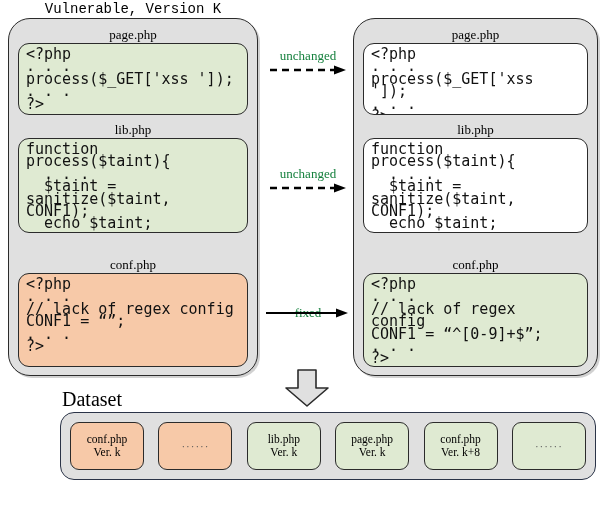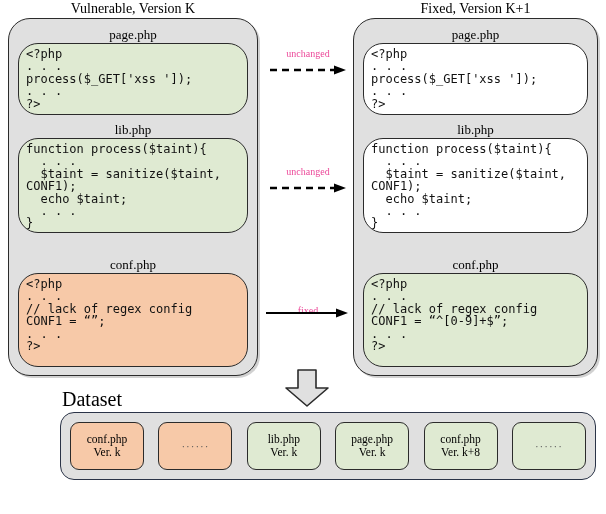--- a/index.html
+++ b/index.html
@@ -8,21 +8,21 @@
     background:#ffffff;
     font-family:"Liberation Serif", serif;
     position:relative;
     overflow:hidden;
   }
   .stage{position:absolute;left:0;top:0;width:606px;height:514px;}
 
   
   .col-caption{
     position:absolute;
-    font-family:Liberation Serif, serif;
+    font-family:Liberation Mono, monospace;
     font-size:14px;
     color:#000;
     text-align:center;
     white-space:nowrap;
   }
   #caption-left{left:8px;top:1px;width:250px;}
   #caption-right{left:353px;top:1px;width:245px;}
 
   
   .panel{
@@ -42,25 +42,25 @@
     font-family:"Liberation Serif", serif;
     font-size:13px;
     text-align:center;
     color:#000;
     line-height:15px;
     height:16px;
   }
   .code-box{
     margin:0 9px;
     border:1.4px solid #2b2b2b;
-    border-radius:20px;
+    border-radius:11px;
     box-sizing:border-box;
     background:#ffffff;
     font-family:"DejaVu Sans Mono", monospace;
-    font-size:12px;
+    font-size:15px;
     line-height:12.4px;
     color:#111;
     padding:4px 10px 4px 7px;
     white-space:pre-wrap;
     overflow:hidden;
   }
   .code-box.green{background:#dfead2;}
   .code-box.orange{background:#f7c9a8;}
   .code-box.white{background:#ffffff;}
 
@@ -69,22 +69,22 @@
   .row-lib{top:103px;}
   .row-conf{top:238px;}
   .row-page .code-box{height:72px;}
   .row-lib  .code-box{height:95px;}
   .row-conf .code-box{height:94px;}
 
   
   .mid-label{
     position:absolute;
     font-family:"Liberation Serif", serif;
-    font-size:10px;
-    color:#ec4899;
+    font-size:13px;
+    color:#15803d;
     text-align:center;
     white-space:nowrap;
     width:92px;
   }
   .arrow-wrap{position:absolute;width:92px;height:12px;}
   .arrow-wrap svg{display:block;}
 
   #lbl-unchanged-1{left:262px;top:48px;}
   #arr-unchanged-1{left:262px;top:64px;}
   #lbl-unchanged-2{left:262px;top:166px;}
@@ -118,21 +118,20 @@
   .ds-card.green{background:#dfead2;}
   .ds-card.orange{background:#f7c9a8;}
   .ds-dots{letter-spacing:1px;color:#555;font-size:11px;}
 </style>
 </head>
 <body>
 
 <div class="stage">
 
   <div class="col-caption" id="caption-left">Vulnerable, Version K</div>
-  <div class="col-caption" id="caption-right">Fixed, Version K+1</div>
 
   <div class="panel" id="panel-left">
     <div class="file-block row-page">
       <div class="file-title">page.php</div>
       <div class="code-box green">&lt;?php
 . . .
 process($_GET['xss ']);
 . . .
 ?&gt;</div>
     </div>

